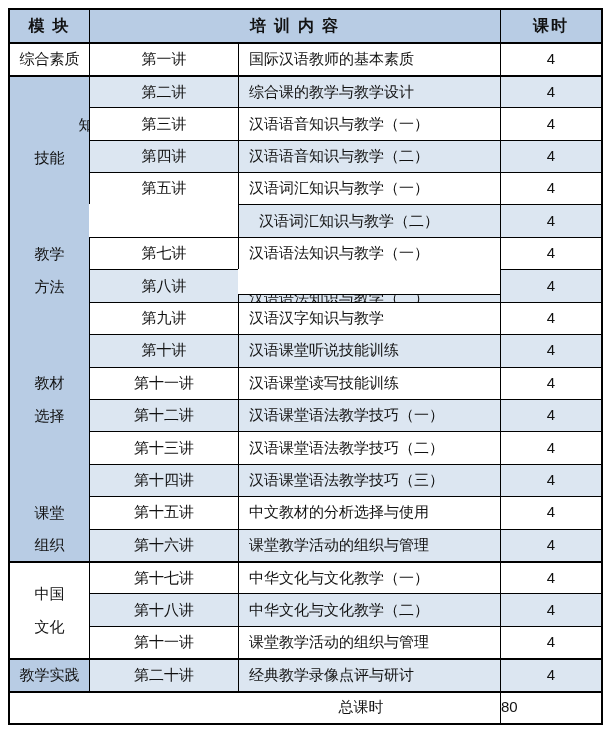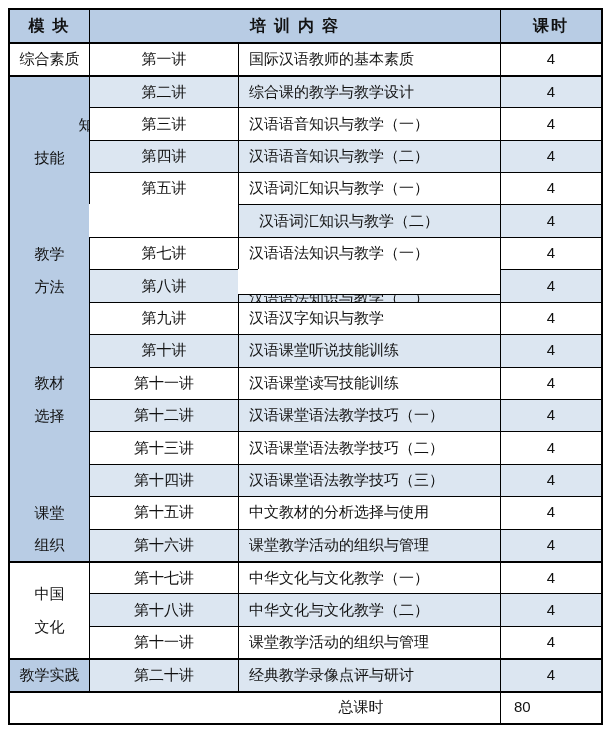--- a/index.html
+++ b/index.html
@@ -52,21 +52,21 @@
   .p0 { top: 10%; padding-left: 44px; }      .p1 { top: 16.667%; }
   .p2 { top: 36.667%; }  .p3 { top: 43.333%; }
   .p4 { top: 63.333%; }  .p5 { top: 70%; }
   .p6 { top: 90%; }      .p7 { top: 96.667%; }
   .two-line { flex-direction: column; line-height: 33px; }
   
   .footer-merged { position: relative; justify-content: flex-start; }
   .footer-merged span {
     position: absolute; left: 220px; width: 262px; text-align: center;
   }
-  .footer-hours { justify-content: flex-start; padding-left: 13px; }
+  .footer-hours { justify-content: flex-start; }
 </style>
 </head>
 <body>
 
 <div class="page">
   <div class="table">
 
     <div class="cell hdr no-top" style="grid-area:1/1/2/2;">模 块</div>
     <div class="cell hdr no-top bl" style="grid-area:1/2/2/4;">培 训 内 容</div>
     <div class="cell hdr no-top bl" style="grid-area:1/4/2/5;">课时</div>

